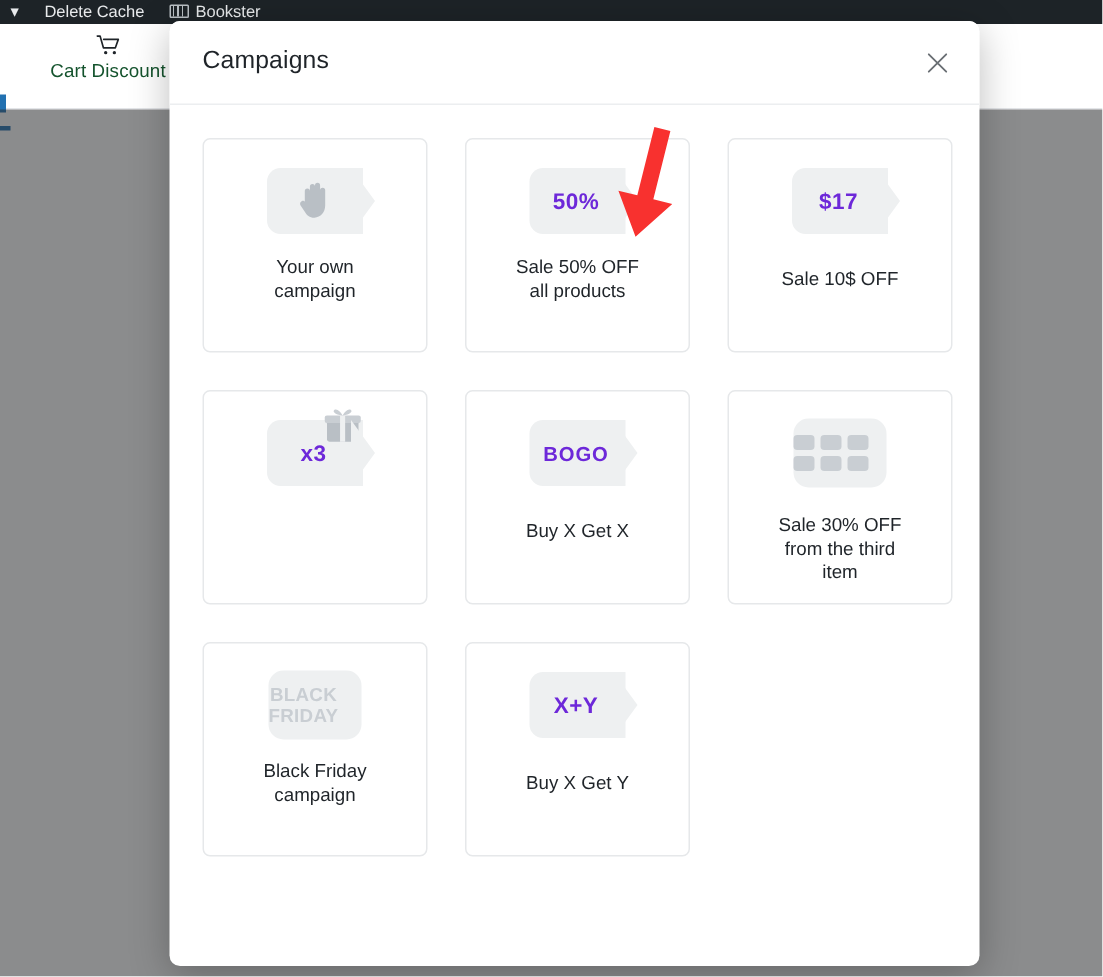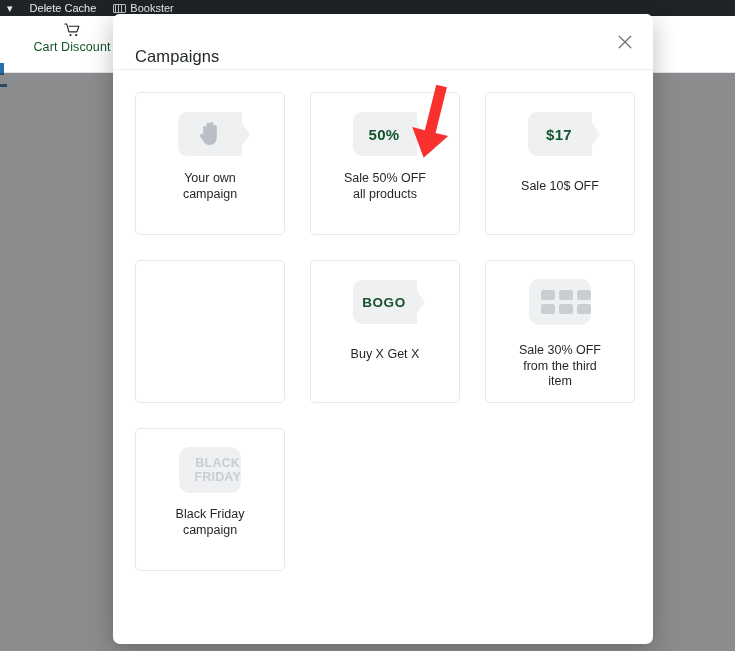--- a/index.html
+++ b/index.html
@@ -79,21 +79,21 @@
     border-radius: 7px;
     box-shadow: 0 6px 26px rgba(0,0,0,0.26);
     overflow: hidden;
   }
   .modal-header {
     position: relative; height: 56px;
     border-bottom: 1px solid #eceef0;
     background: #fff;
   }
   .modal-title {
-    position: absolute; left: 22px; top: 33px;
+    position: absolute; left: 22px; top: 17px;
     font-size: 16.5px; color: #1f2429; letter-spacing: .1px;
   }
   .modal-close {
     position: absolute; right: 14px; top: 14px;
     width: 28px; height: 28px; border: 0; background: transparent;
     cursor: pointer; padding: 0; color: #6b7075;
     display: flex; align-items: center; justify-content: center;
   }
 
   .modal-body { position: relative; padding: 22px 22px 0 22px; }
@@ -138,31 +138,31 @@
     display: flex; align-items: center; justify-content: center;
   }
   .badge-tag::after {
     content: ""; position: absolute; left: 56px; top: 0;
     width: 0; height: 0;
     border-top: 22px solid transparent;
     border-bottom: 22px solid transparent;
     border-left: 16px solid #eef0f1;
   }
   .badge-tag .badge-text {
-    font-size: 15px; font-weight: bold; color: #14532d;
+    font-size: 15px; font-weight: bold; color: #6d28d9;
     letter-spacing: .3px; position: relative; z-index: 2;
     margin-right: 2px;
   }
   .badge-text.small { font-size: 13.5px; letter-spacing: .6px; }
 
   
   .badge-square {
     width: 62px; height: 46px; background: #eef0f1;
     border-radius: 10px;
-    display: flex; align-items: center; justify-content: flex-end;
+    display: flex; align-items: center; justify-content: flex-start;
   }
   .badge-square .bf-text {
     font-size: 12.5px; font-weight: bold; color: #c9ced3;
     text-align: center; line-height: 14px; letter-spacing: .2px;
   }
 
   
   .blocks {
     display: grid; grid-template-columns: repeat(3, 14px);
     grid-template-rows: repeat(2, 10px); gap: 4px 4px;
@@ -246,20 +246,32 @@
           </div>
           <div class="camp-card">
             <div class="card-badge-wrap">
               <div class="badge-tag">
                 <span class="badge-text">$17</span>
               </div>
             </div>
             <div class="card-caption">Sale 10$ OFF</div>
           </div>
           <div class="camp-card">
+            <div class="card-badge-wrap">
+              <div class="badge-tag">
+                <span class="badge-text">x3</span>
+                <svg class="gift" viewBox="0 0 27 25">
+                  <rect x="3" y="9.5" width="21" height="14" rx="1.6" fill="#b9bfc5"></rect>
+                  <rect x="1.5" y="6" width="24" height="5" rx="1.4" fill="#c9ced3"></rect>
+                  <rect x="11.7" y="6" width="3.4" height="17.5" fill="#eef0f1"></rect>
+                  <path d="M13.4 6C11.8 3 9.6 1.2 8 2.2 6.5 3.2 7.8 5.4 13.4 6z" fill="#c9ced3"></path>
+                  <path d="M13.4 6C15 3 17.2 1.2 18.8 2.2c1.5 1-.2 3.2-5.4 3.8z" fill="#c9ced3"></path>
+                </svg>
+              </div>
+            </div>
           </div>
           <div class="camp-card">
             <div class="card-badge-wrap">
               <div class="badge-tag">
                 <span class="badge-text small">BOGO</span>
               </div>
             </div>
             <div class="card-caption">Buy X Get X</div>
           </div>
           <div class="camp-card">
@@ -277,20 +289,28 @@
             </div>
             <div class="card-caption three-line">Sale 30% OFF<br>from the third<br>item</div>
           </div>
           <div class="camp-card">
             <div class="card-badge-wrap">
               <div class="badge-square">
                 <div class="bf-text">BLACK<br>FRIDAY</div>
               </div>
             </div>
             <div class="card-caption two-line">Black Friday<br>campaign</div>
+          </div>
+          <div class="camp-card">
+            <div class="card-badge-wrap">
+              <div class="badge-tag">
+                <span class="badge-text">X+Y</span>
+              </div>
+            </div>
+            <div class="card-caption">Buy X Get Y</div>
           </div>
         </div>
     </div>
   </div>
 
   <svg class="red-arrow" viewBox="0 0 60 80">
     <g transform="rotate(14 30 40)">
       <path d="M28 2 h11 v47 h13 L33.5 76 L15 49 h13 z" fill="#f8312f"></path>
     </g>
   </svg>

